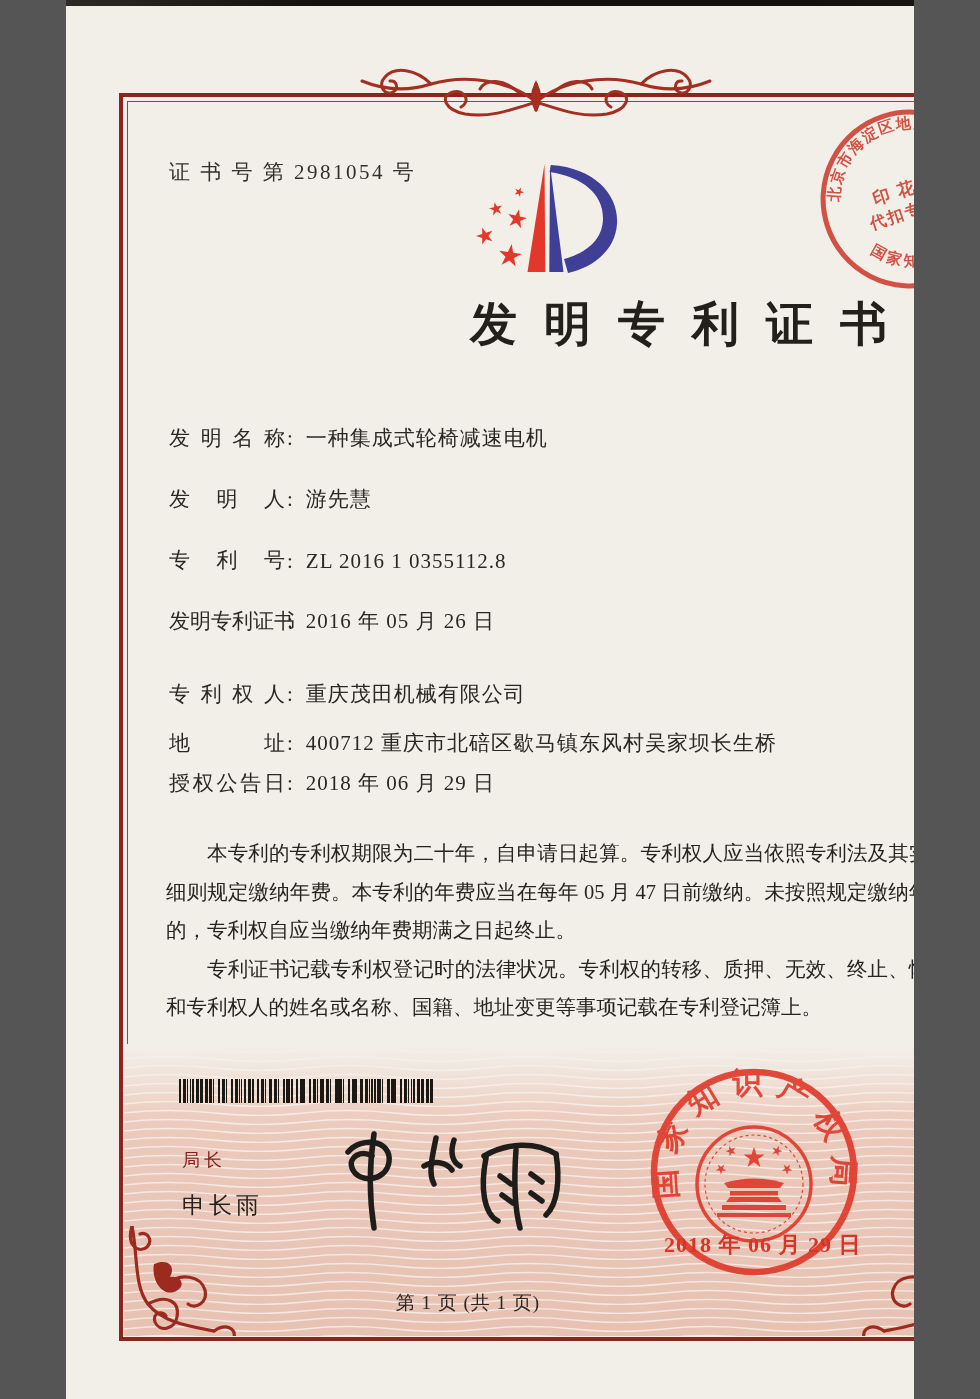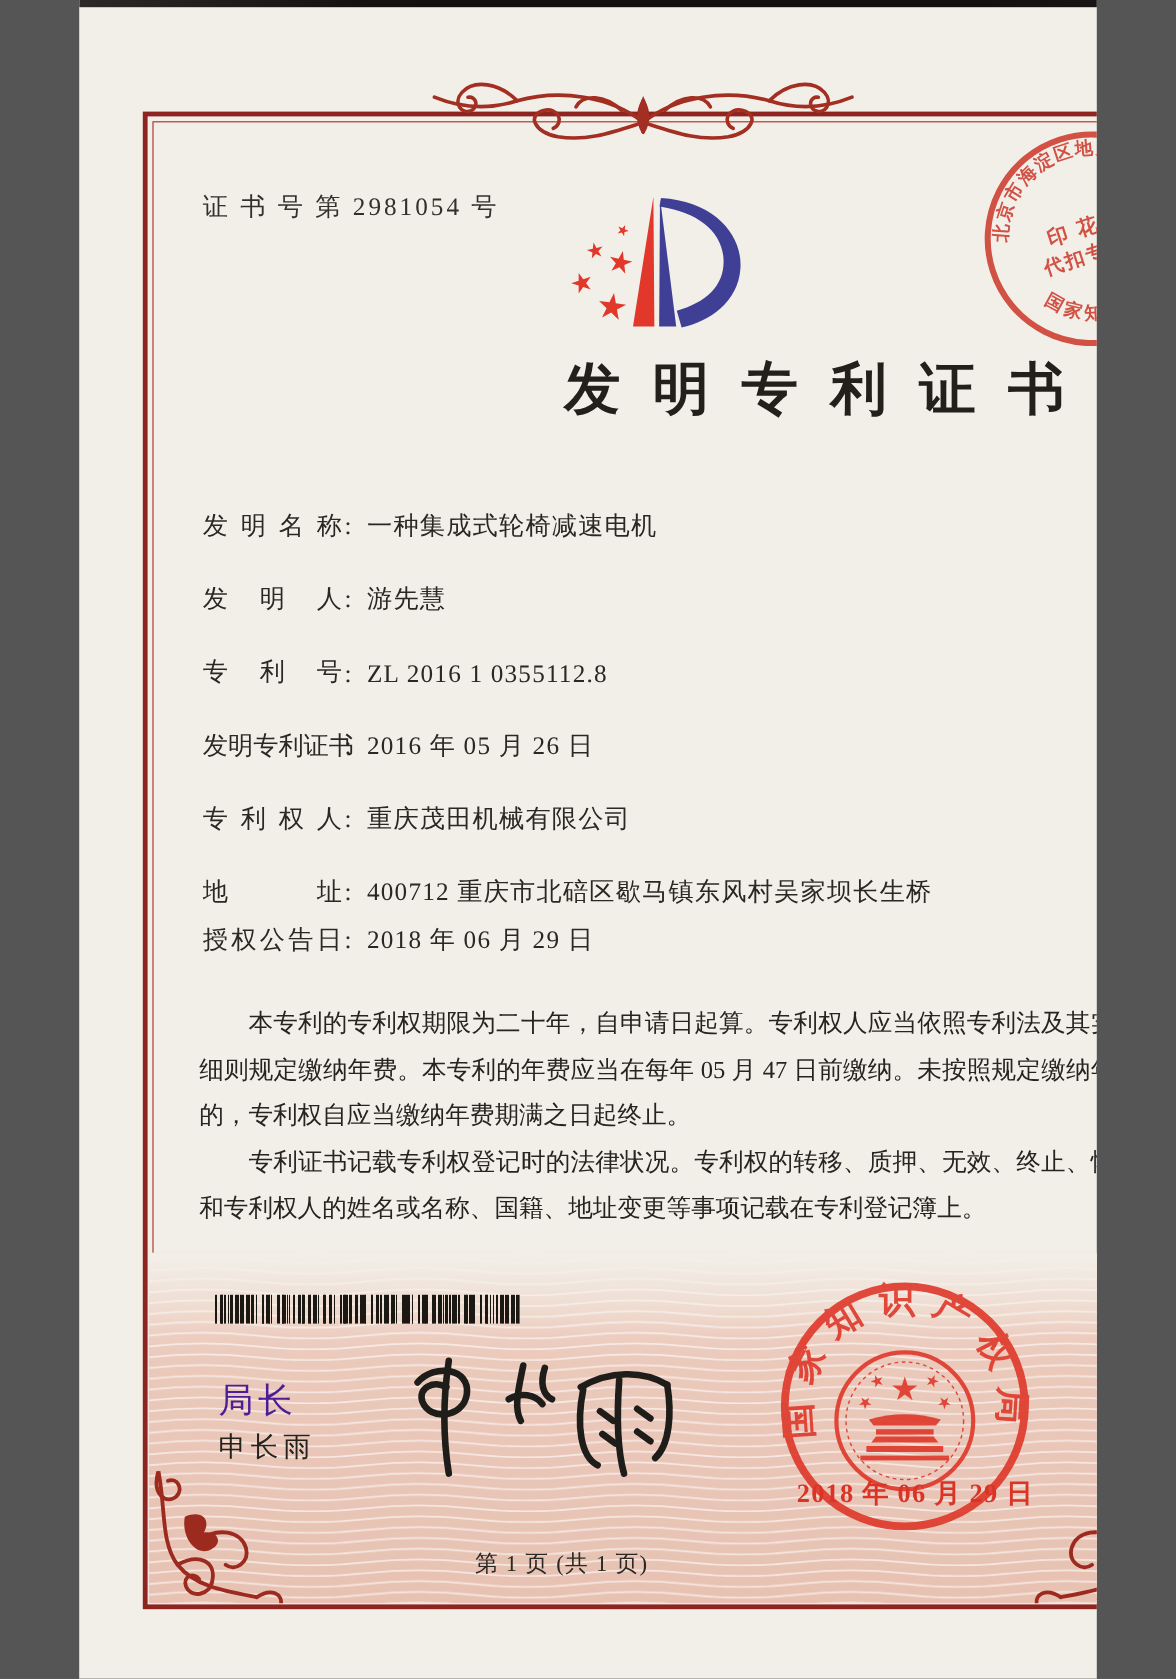--- a/index.html
+++ b/index.html
@@ -37,21 +37,21 @@
   .fpair2 .flabel{width:108px;}
   
   .paras{position:absolute;left:100px;top:834px;width:784px;
     font-size:20.5px;line-height:38.5px;text-align:justify;color:#262420;}
   .paras p{margin:0;text-indent:2em;}
   
   .barcode{position:absolute;left:113px;top:1079px;width:254px;height:24px;
     background:
       repeating-linear-gradient(90deg,#1b1813 0 2px,rgba(0,0,0,0) 2px 4px,#1b1813 4px 7px,rgba(0,0,0,0) 7px 8px,#1b1813 8px 9px,rgba(0,0,0,0) 9px 13px),
       repeating-linear-gradient(90deg,rgba(0,0,0,0) 0 5px,#1b1813 5px 7px,rgba(0,0,0,0) 7px 11px,#1b1813 11px 12px,rgba(0,0,0,0) 12px 17px);}
-  .signer-title{position:absolute;left:116px;top:1148px;font-size:29px;letter-spacing:4px;color:#4c1d95;}
+  .signer-title{position:absolute;left:116px;top:1148px;font-size:18px;letter-spacing:4px;color:#7f1d1d;}
   .signer-name{position:absolute;left:116px;top:1190px;font-size:23px;letter-spacing:4px;color:#25221d;}
   .signature{position:absolute;left:262px;top:1118px;}
   .seal{position:absolute;left:578px;top:1062px;opacity:.9;}
   .seal-date{position:absolute;left:598px;top:1230px;font-size:22px;color:#d93425;
     letter-spacing:1px;font-weight:bold;z-index:5;}
   .footer{position:absolute;left:0;right:0;top:1290px;text-align:center;
     font-size:19px;color:#2b2722;transform:translateX(-22px);letter-spacing:1px;}
   .corner{position:absolute;z-index:3;}
   .corner.br{transform:scaleX(-1);}
   .ornament{position:absolute;left:292px;top:54px;z-index:2;}
@@ -134,21 +134,21 @@
     </div>
     <div class="frow" style="top:61px">
       <span class="flabel">发明人</span><span class="fcolon">:</span><span class="fvalue">游先慧</span>
     </div>
     <div class="frow" style="top:122px">
       <span class="flabel">专利号</span><span class="fcolon">:</span><span class="fvalue">ZL 2016 1 0355112.8</span>
     </div>
     <div class="frow" style="top:183px">
       <span class="flabel">发明专利证书</span><span class="fcolon">:</span><span class="fvalue">2016 年 05 月 26 日</span>
     </div>
-    <div class="frow" style="top:244px">
+    <div class="frow" style="top:256px">
       <span class="flabel">专利权人</span><span class="fcolon">:</span><span class="fvalue">重庆茂田机械有限公司</span>
     </div>
     <div class="frow" style="top:305px">
       <span class="flabel">地址</span><span class="fcolon">:</span><span class="fvalue">400712 重庆市北碚区歇马镇东风村吴家坝长生桥</span>
     </div>
     <div class="frow" style="top:345px;width:780px">
       <span class="flabel">授权公告日</span><span class="fcolon">:</span><span class="fvalue">2018 年 06 月 29 日</span>
     </div>
   </div>
 

